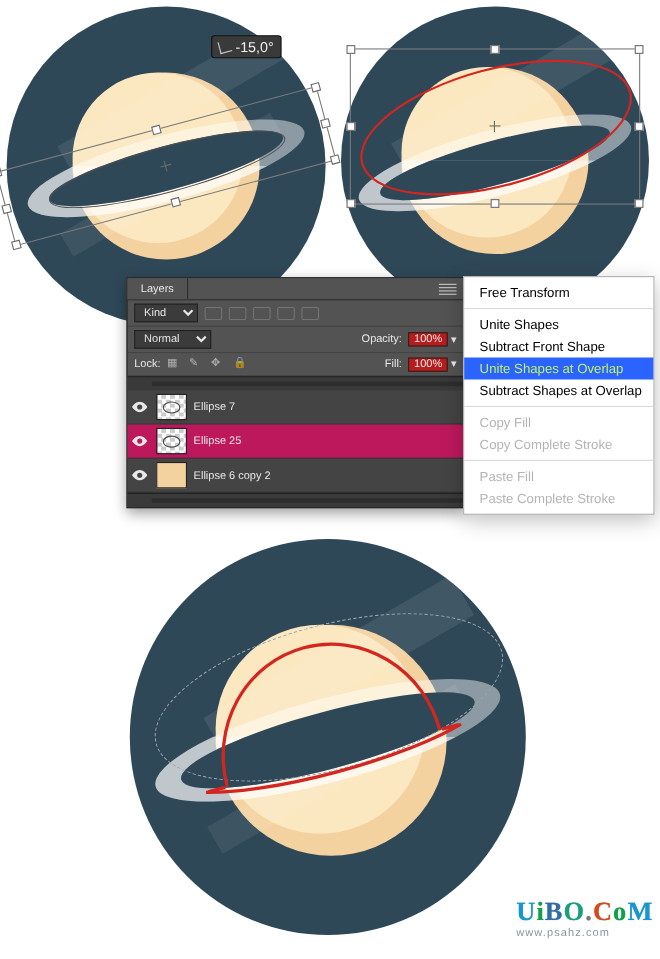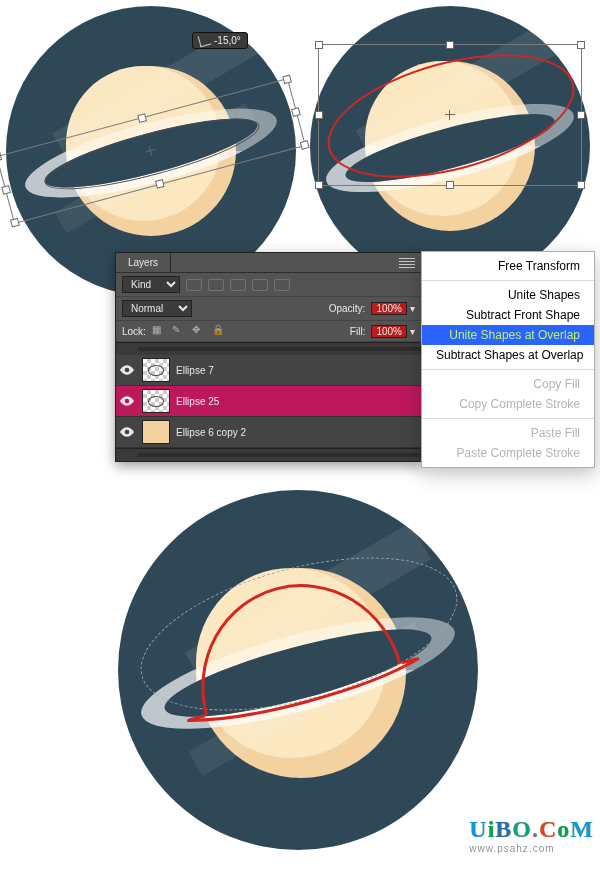--- a/index.html
+++ b/index.html
@@ -21,21 +21,21 @@
   
   .bbox{position:absolute;border:1px solid #7a7a7a;}
   .handle{position:absolute;width:6px;height:6px;background:#fff;border:1px solid #6a6a6a;margin:-4px;}
   .hc{left:50%;} .hm{top:50%;} .h-t{top:0;} .h-b{top:100%;} .h-l{left:0;} .h-r{left:100%;}
   .center-mark{position:absolute;left:50%;top:50%;width:10px;height:10px;margin:-5px;}
   .center-mark:before,.center-mark:after{content:"";position:absolute;background:#6a6a6a;}
   .center-mark:before{left:0;right:0;top:4px;height:1px;}
   .center-mark:after{top:0;bottom:0;left:4px;width:1px;}
 
   
-  .angle-tip{position:absolute;background:#3a3a3a;color:#eee;border:1px solid #111;border-radius:3px;padding:2px 6px;font-size:10px;display:flex;align-items:center;gap:4px;}
+  .angle-tip{position:absolute;background:#3a3a3a;color:#eee;border:1px solid #111;border-radius:3px;padding:2px 6px;font-size:13px;display:flex;align-items:center;gap:4px;}
   .angle-ico{width:10px;height:10px;border:1px solid #ccc;border-top:none;border-right:none;transform:rotate(-15deg);}
 
   
   .red-ell{position:absolute;border:2px solid #d42620;border-radius:50%;}
 
   
   .layers-panel{position:absolute;background:#535353;color:#e8e8e8;font-size:10px;border:1px solid #222;box-shadow:0 4px 12px rgba(0,0,0,.4);}
   .lp-tabrow{display:flex;align-items:center;background:#535353;border-bottom:1px solid #2d2d2d;}
   .lp-tab{padding:4px 12px;background:#535353;border-right:1px solid #2d2d2d;color:#e8e8e8;}
   .lp-flex-sp{flex:1;}
@@ -231,21 +231,21 @@
         <div class="lp-label">Ellipse 6 copy 2</div>
       </div>
 
       <div class="lp-bar">
         <div class="lp-bar-left"></div>
           <div class="lp-bar-right"></div>
       </div>
     </div>
   </div>
 
-  <div class="ctx" style="left:421px;top:251px;width:172px;text-align:right;">
+  <div class="ctx" style="left:421px;top:251px;width:172px;">
     <div class="ctx-item">Free Transform</div>
     <div class="ctx-sep"></div>
     <div class="ctx-item">Unite Shapes</div>
     <div class="ctx-item">Subtract Front Shape</div>
     <div class="ctx-item selected">Unite Shapes at Overlap</div>
     <div class="ctx-item">Subtract Shapes at Overlap</div>
     <div class="ctx-sep"></div>
     <div class="ctx-item disabled">Copy Fill</div>
     <div class="ctx-item disabled">Copy Complete Stroke</div>
     <div class="ctx-sep"></div>

